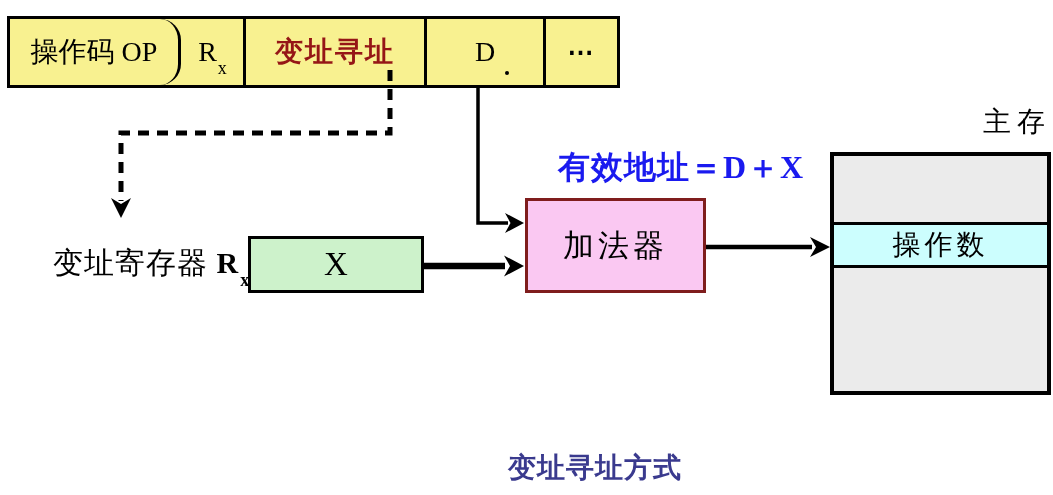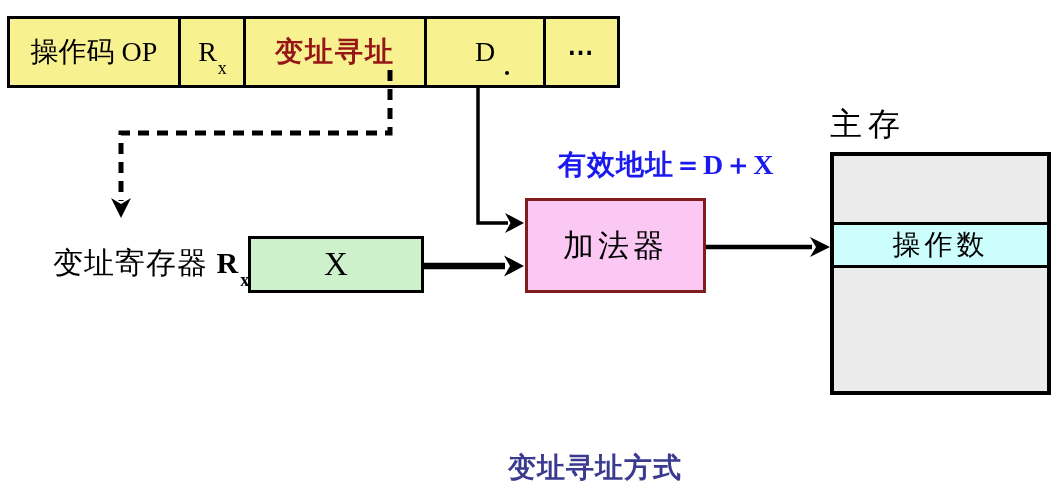--- a/index.html
+++ b/index.html
@@ -11,38 +11,38 @@
   .insn-row{
     position:absolute;left:7px;top:16px;width:613px;height:72px;
     border:3px solid #000;box-sizing:border-box;display:flex;background:#F8F190;
   }
   .insn-cell{
     box-sizing:border-box;border-right:3px solid #000;
     display:flex;align-items:center;justify-content:center;
     font-size:28px;white-space:nowrap;
   }
   .insn-cell:last-child{border-right:none;}
-  .c-op{flex:0 0 171px;}
+  .c-op{flex:0 0 171px;border-radius:21px;}
   .c-mode{flex:0 0 181px;color:#951616;font-weight:bold;letter-spacing:2px;}
   .c-rx{flex:0 0 65px;}
   .c-d{flex:0 0 119px;}
   .c-dots{flex:0 0 71px;font-weight:bold;font-size:26px;letter-spacing:2px;}
   sub.reg-sub{font-size:18px;line-height:0;position:relative;top:6px;left:1px;}
   
   .idx-caption{
     position:absolute;left:26px;top:243px;font-size:30px;white-space:nowrap;letter-spacing:1px;margin-left:27px;
   }
   .idx-caption .reg{font-weight:bold;}
   .ea-label{
-    position:absolute;left:558px;top:146px;font-size:28px;font-weight:bold;
+    position:absolute;left:558px;top:146px;font-size:32px;font-weight:bold;
     color:#1A1AEF;white-space:nowrap;letter-spacing:1px;
   }
   .mem-title{
-    position:absolute;left:830px;top:103px;width:221px;text-align:left;
-    font-size:32px;letter-spacing:6px;
+    position:absolute;left:830px;top:103px;width:221px;text-align:right;
+    font-size:28px;letter-spacing:6px;
   }
   .diagram-title{
     position:absolute;left:437px;top:449px;width:245px;text-align:right;
     font-size:28px;font-weight:bold;color:#3A3A8E;letter-spacing:1px;white-space:nowrap;
   }
   
   .xreg-box{
     position:absolute;left:248px;top:236px;width:176px;height:57px;box-sizing:border-box;
     background:#CDF2CB;border:3px solid #000;
     display:flex;align-items:center;justify-content:center;font-size:33px;

